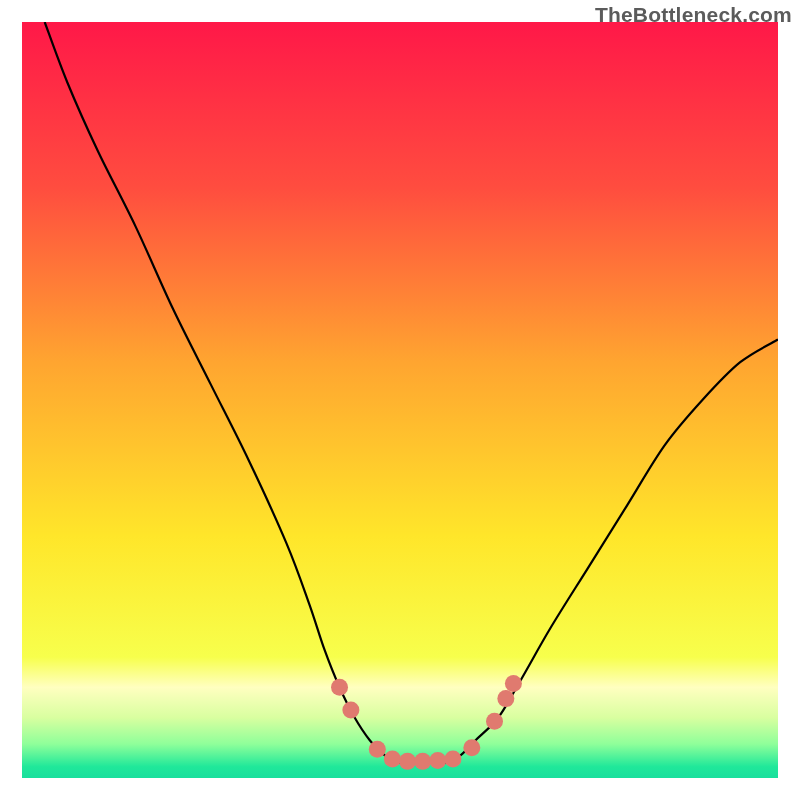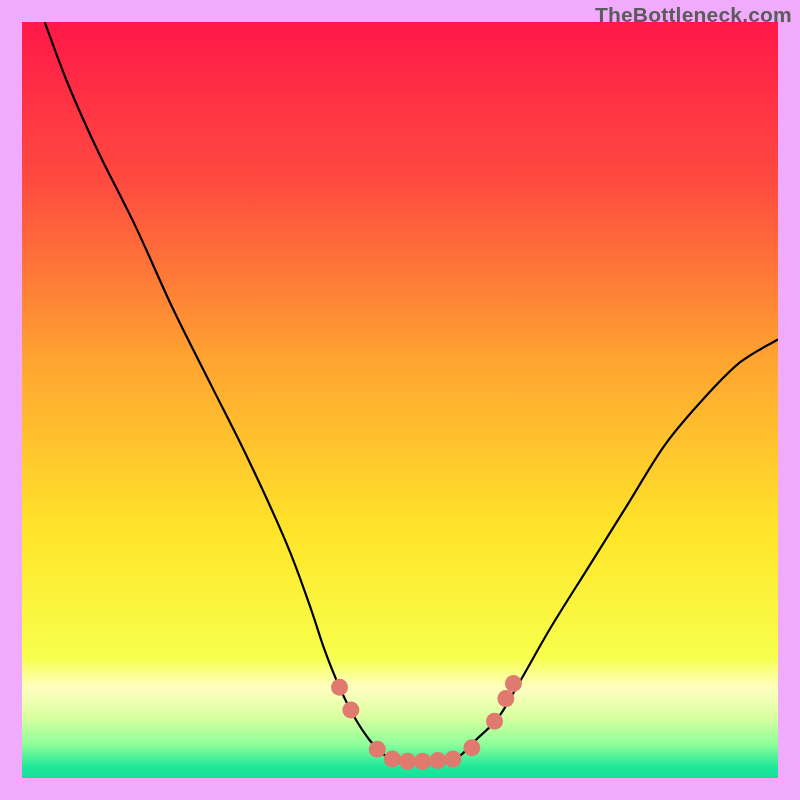--- a/index.html
+++ b/index.html
@@ -7,21 +7,21 @@
   padding: 0;
   width: 800px;
   height: 800px;
   background: #000;
   overflow: hidden;
 }
 .outer {
   position: relative;
   width: 800px;
   height: 800px;
-  background: #f0abfc;
+  background: #ffffff;
 }
 .plot {
   position: absolute;
   left: 22px;
   top: 22px;
   width: 756px;
   height: 756px;
 }
 svg { display: block; }
 .watermark {

